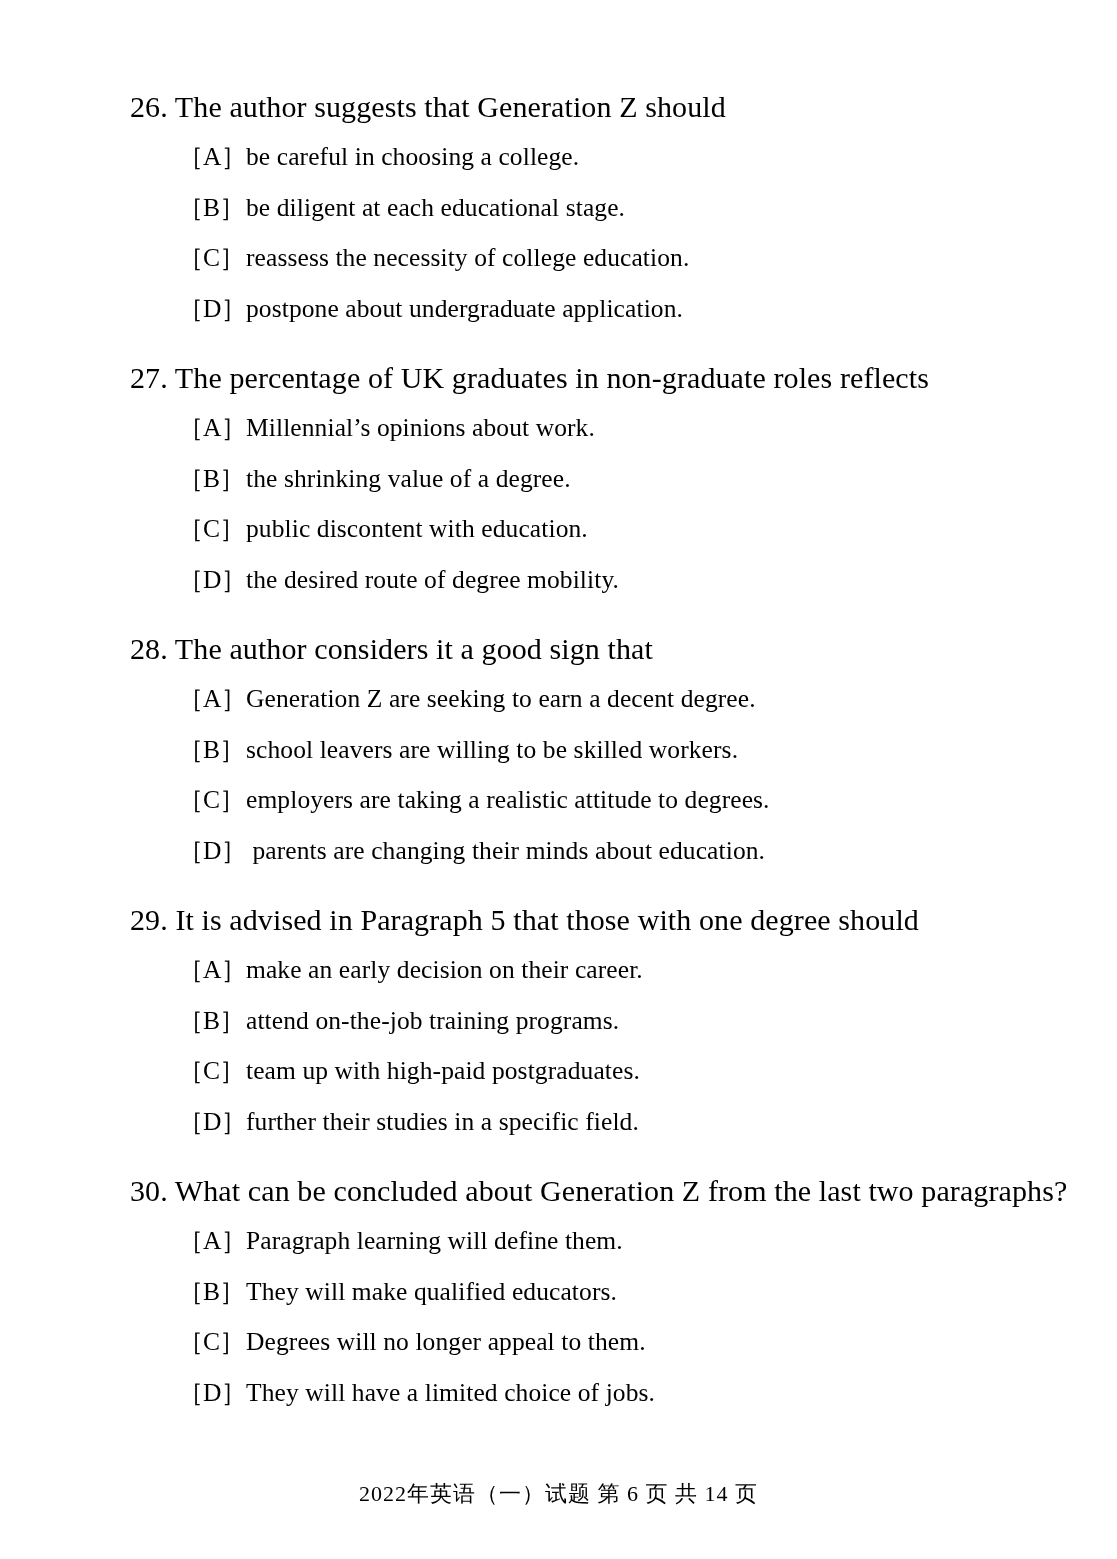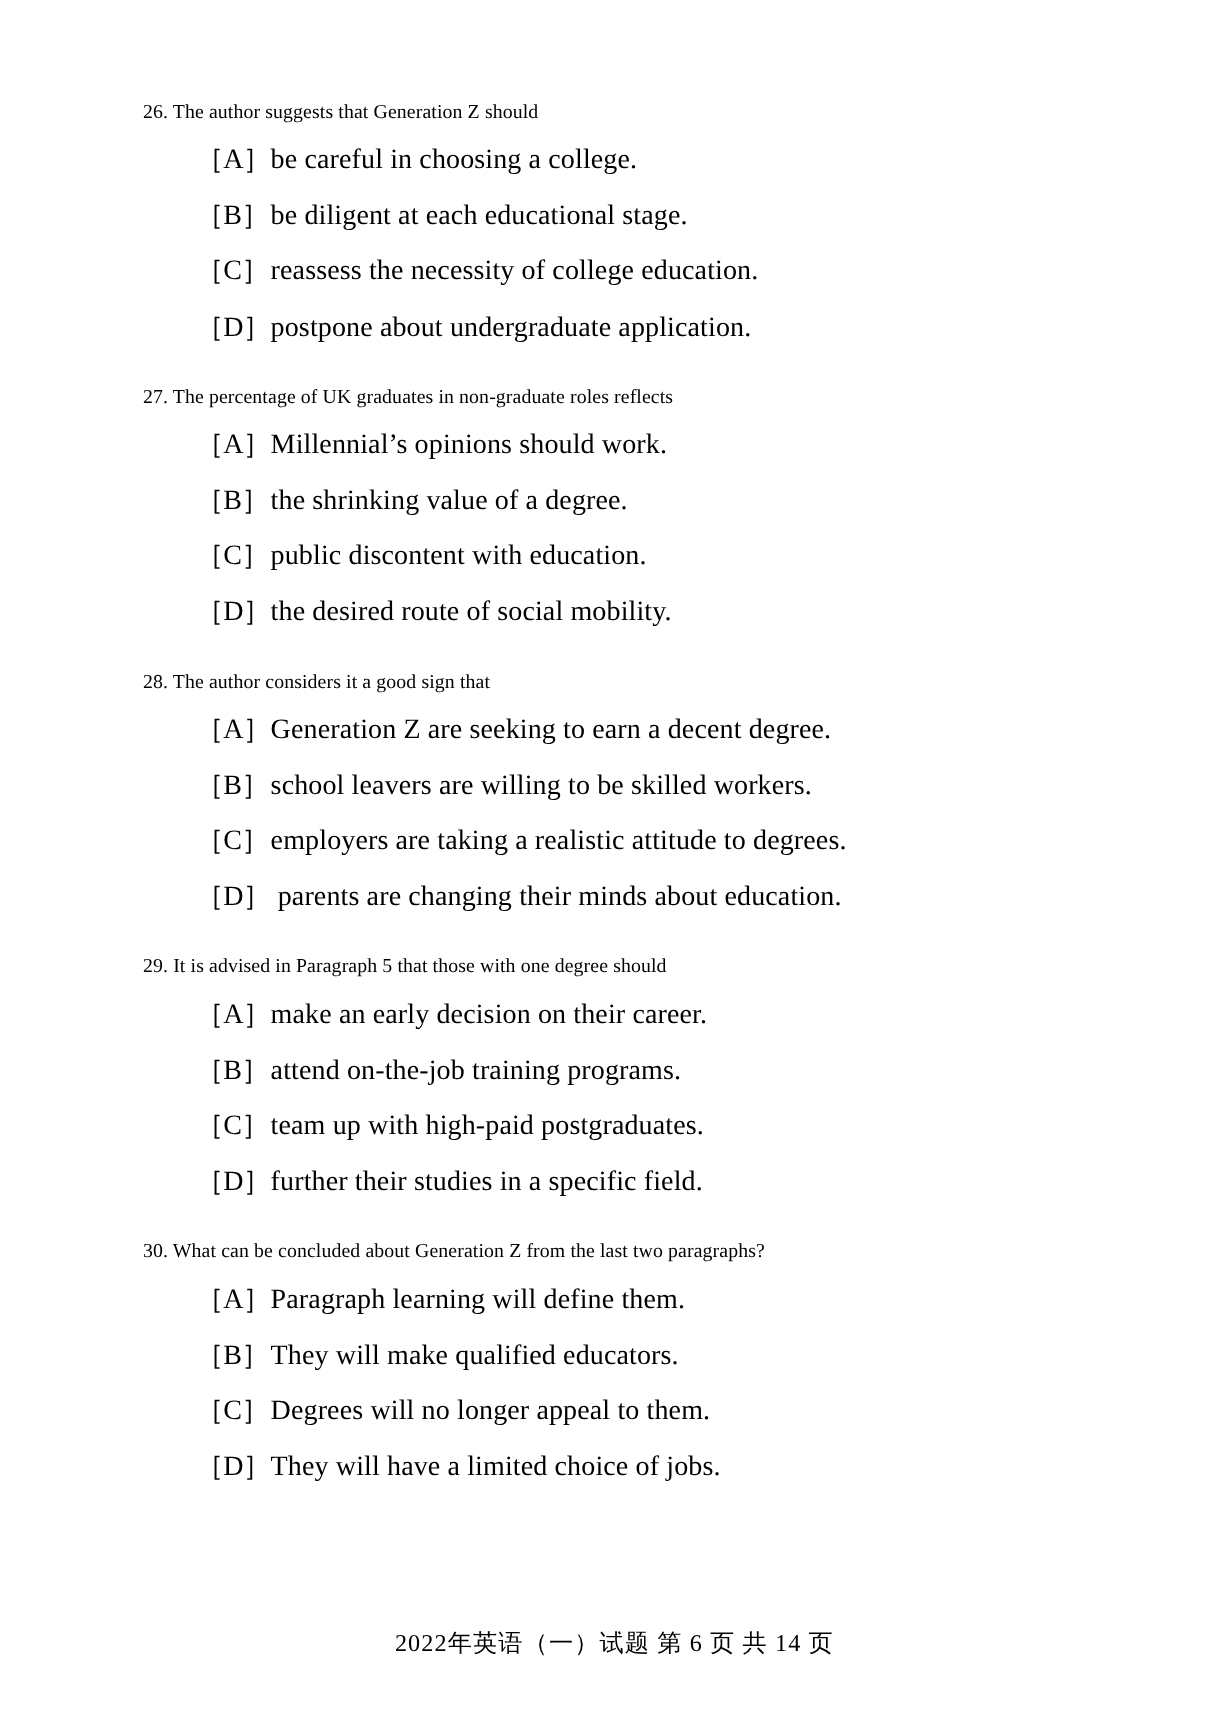--- a/index.html
+++ b/index.html
@@ -24,21 +24,21 @@
     top: 92px;
     width: 860px;
   }
   .question-block {
     margin-bottom: 20px;
   }
   .question-block:last-of-type {
     margin-bottom: 0;
   }
   .question-stem {
-    font-size: 18px;
+    font-size: 30px;
     line-height: 1.0;
     margin-bottom: 22px;
     white-space: pre;
     letter-spacing: 0.1px;
   }
   .option-row {
     display: flex;
     align-items: baseline;
     font-size: 25.5px;
     line-height: 1.0;
@@ -100,33 +100,33 @@
         <span class="option-text">postpone about undergraduate application.</span>
       </div>
     </div>
 
     <div class="block-gap"></div>
 
     <div class="question-block">
       <div class="question-stem">27. The percentage of UK graduates in non-graduate roles reflects</div>
       <div class="option-row">
         <span class="option-mark">［A］</span>
-        <span class="option-text">Millennial’s opinions should work.</span>
+        <span class="option-text">Millennial’s opinions about work.</span>
       </div>
       <div class="option-row">
         <span class="option-mark">［B］</span>
         <span class="option-text">the shrinking value of a degree.</span>
       </div>
       <div class="option-row">
         <span class="option-mark">［C］</span>
         <span class="option-text">public discontent with education.</span>
       </div>
       <div class="option-row">
         <span class="option-mark">［D］</span>
-        <span class="option-text">the desired route of social mobility.</span>
+        <span class="option-text">the desired route of degree mobility.</span>
       </div>
     </div>
 
     <div class="block-gap"></div>
 
     <div class="question-block">
       <div class="question-stem">28. The author considers it a good sign that</div>
       <div class="option-row">
         <span class="option-mark">［A］</span>
         <span class="option-text">Generation Z are seeking to earn a decent degree.</span>

